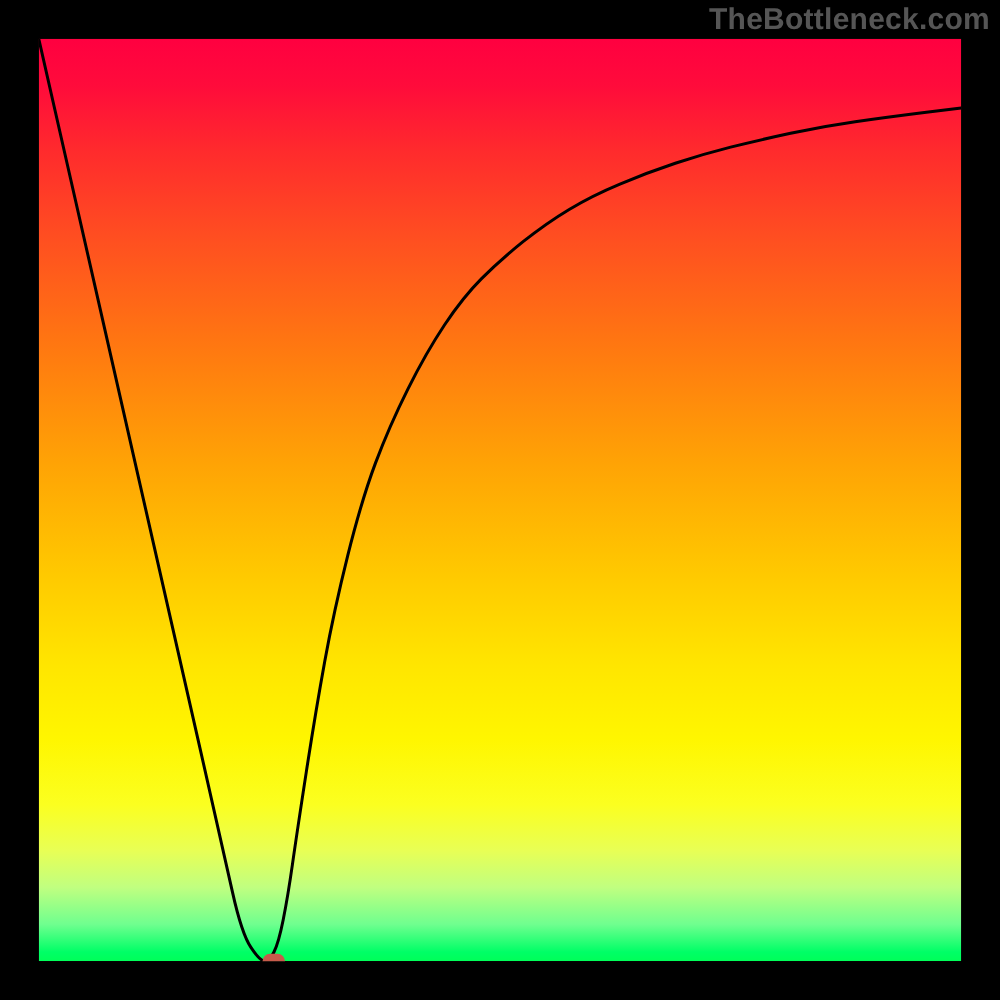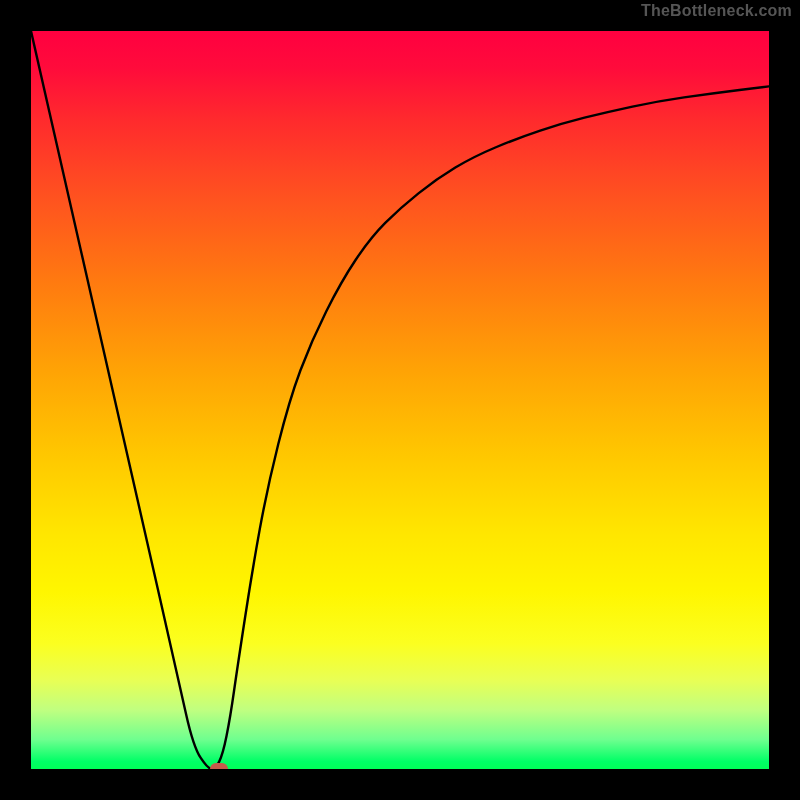--- a/index.html
+++ b/index.html
@@ -15,21 +15,21 @@
     position: relative;
     width: 800px;
     height: 800px;
     background: #000;
   }
   .watermark {
     position: absolute;
     top: 2px;
     right: 8px;
     color: #555;
-    font-size: 16px;
+    font-size: 24px;
     font-weight: 600;
     letter-spacing: 0.2px;
     z-index: 5;
     user-select: none;
   }
   .plot-area {
     position: absolute;
     left: 31px;
     top: 31px;
     width: 738px;

